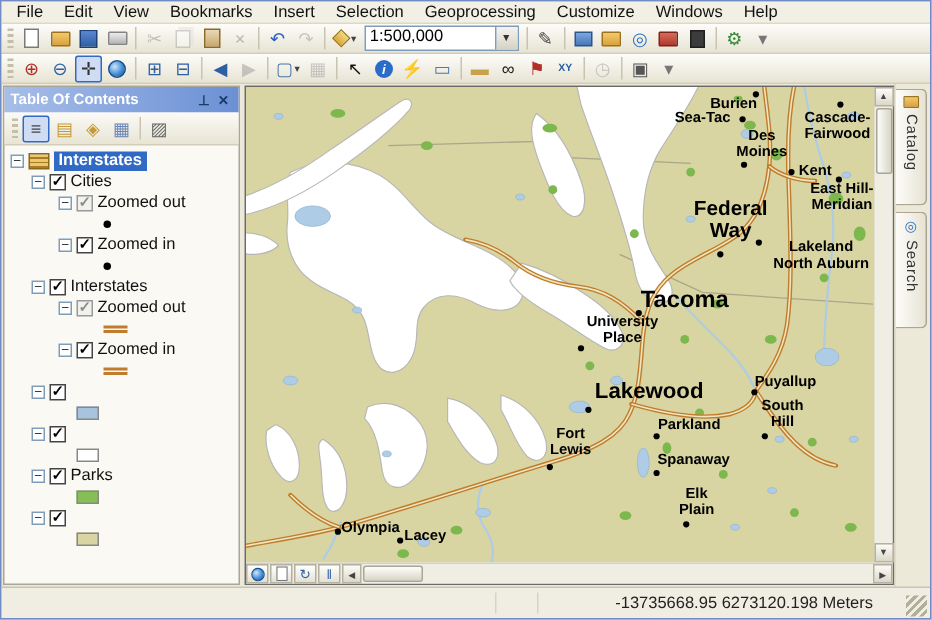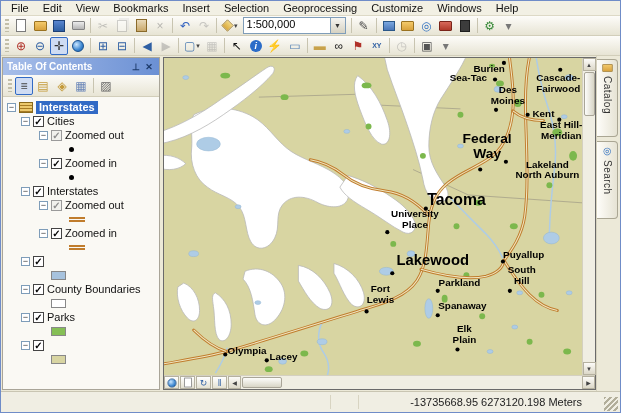--- a/index.html
+++ b/index.html
@@ -312,21 +312,20 @@
           <div class="trow" style="padding-left: 18px;">
             <span class="expand">−</span>
             <span class="cbx">✓</span>
           </div>
           <div class="trow" style="padding-left: 48px;">
             <span class="sym-fill" style="background: rgb(167, 195, 222);"></span>
           </div>
           <div class="trow" style="padding-left: 18px;">
             <span class="expand">−</span>
             <span class="cbx">✓</span>
-            <span class="tlabel">County Boundaries</span>
           </div>
           <div class="trow" style="padding-left: 48px;">
             <span class="sym-fill" style="background: rgb(255, 255, 255);"></span>
           </div>
           <div class="trow" style="padding-left: 18px;">
             <span class="expand">−</span>
             <span class="cbx">✓</span>
             <span class="tlabel">Parks</span>
           </div>
           <div class="trow" style="padding-left: 48px;">

